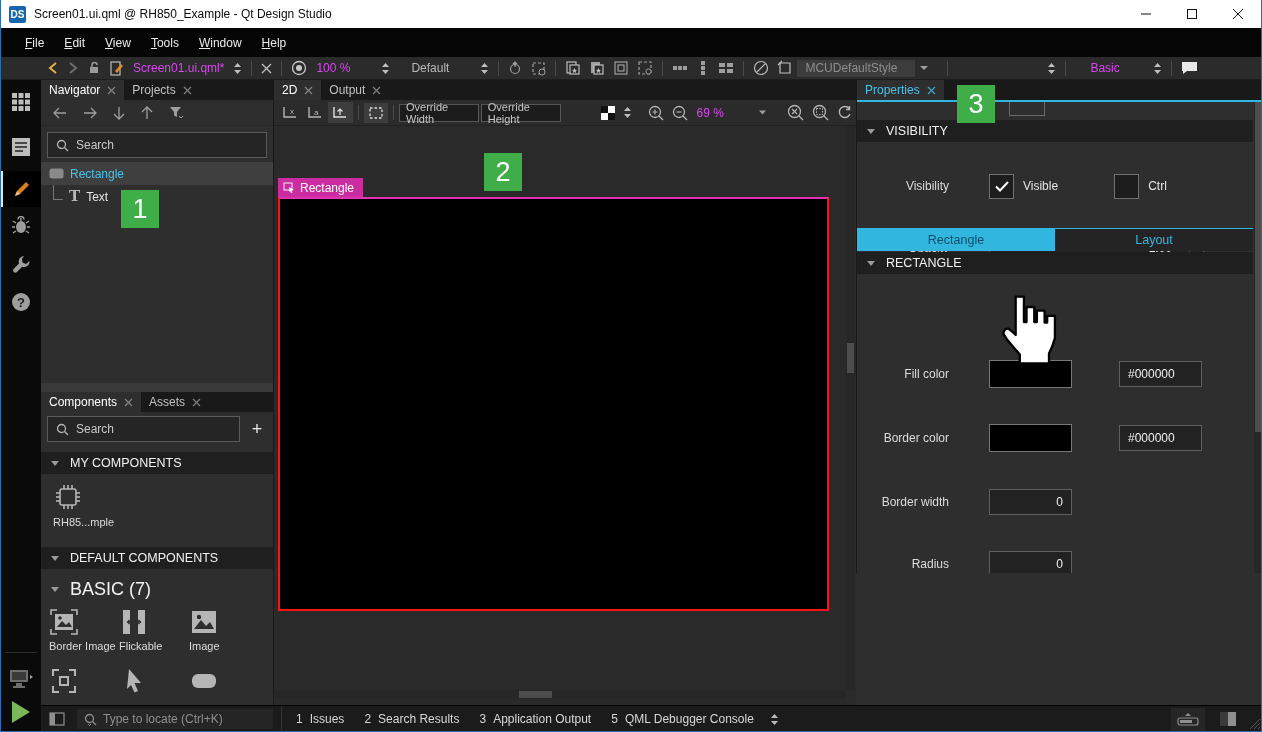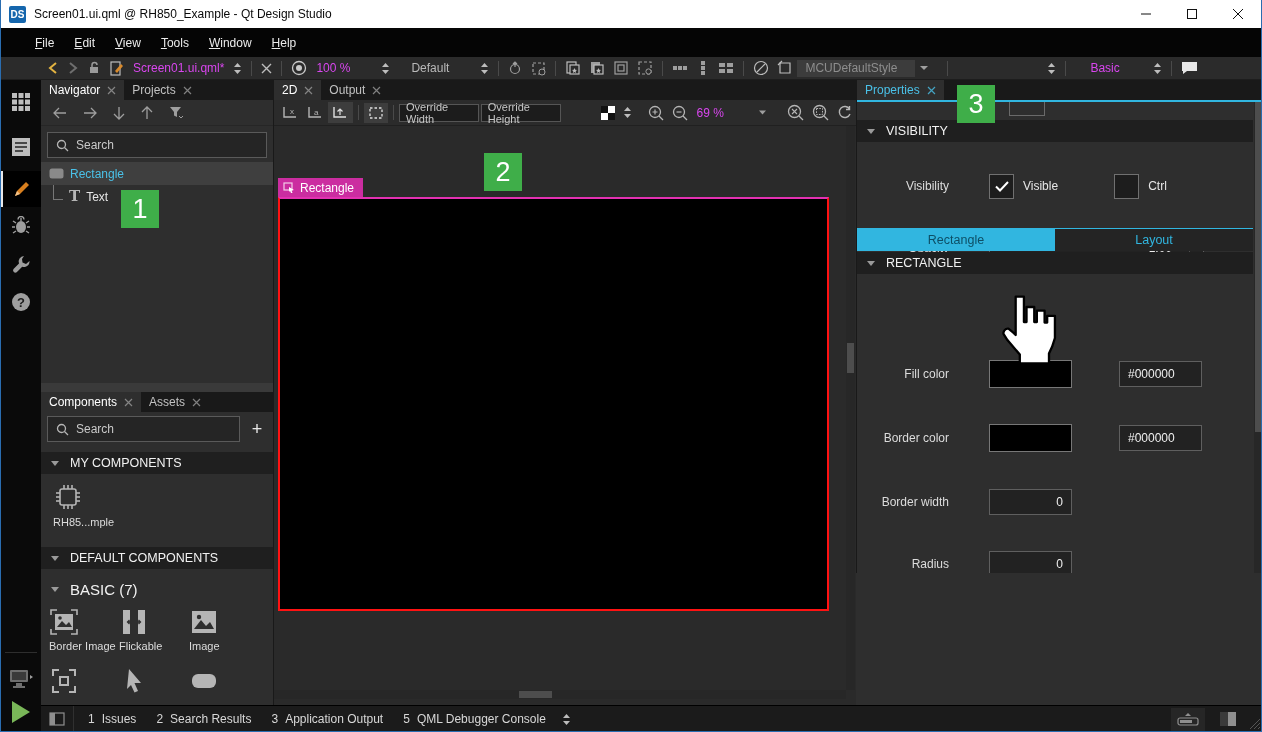--- a/index.html
+++ b/index.html
@@ -10,21 +10,21 @@
   .flex{display:flex;align-items:center;}
   svg{display:block;}
 
   
   .titlebar{left:0;top:0;width:100%;height:28px;background:#ffffff;color:#0a0a0a;display:flex;align-items:center;}
   .logo{width:17px;height:17px;background:#1566ad;color:#fff;font-size:10px;font-weight:bold;
         display:flex;align-items:center;justify-content:center;border-radius:2px;margin:0 8px;}
   .win-btn{width:46px;height:28px;display:flex;align-items:center;justify-content:center;}
 
   
-  .menubar{left:0;top:28px;width:100%;height:29px;background:#050505;display:flex;align-items:center;padding-left:24px;box-sizing:border-box;}
+  .menubar{left:0;top:28px;width:100%;height:29px;background:#050505;display:flex;align-items:center;padding-left:14px;box-sizing:border-box;}
   .menu-item{display:inline-block;padding:2px 10px;color:#ececec;}
   .menu-item::first-letter{text-decoration:underline;}
 
   
   .toolbar{left:0;top:57px;width:100%;height:23px;background:#2b2b2b;display:flex;align-items:center;border-bottom:1px solid #1d1d1d;box-sizing:border-box;}
   .tsep{width:1px;height:15px;background:#4a4a4a;margin:0 5px;flex:0 0 auto;}
   .ticon{padding:0 4px;flex:0 0 auto;}
   .tb-text{color:#d946ef;padding:0 5px;white-space:nowrap;}
   .tb-drop{background:#3c3c3c;color:#8d8d8d;height:17px;display:flex;align-items:center;padding:0 8px;width:118px;box-sizing:border-box;}
 
@@ -44,21 +44,21 @@
   .center-panel{left:273px;top:80px;width:582px;height:625px;background:#2a2a2a;overflow:hidden;}
   .right-panel{left:855px;top:80px;width:407px;height:493px;background:#2e2e2e;border-left:1px solid #191919;box-sizing:border-box;overflow:hidden;}
 
   .searchbox{display:flex;align-items:center;gap:7px;background:#252525;border:1px solid #5a5a5a;height:26px;padding:0 8px;box-sizing:border-box;color:#c9c9c9;}
   .ph{color:#c9c9c9;}
 
   .treerow{height:23px;display:flex;align-items:center;gap:6px;padding-left:8px;}
   .treerow.sel{background:#3f3f3f;color:#4ac1e8;}
 
   .sechdr{display:flex;align-items:center;gap:11px;background:#1f1f1f;height:22px;padding:0 10px;color:#f2f2f2;font-size:12.5px;}
-  .subhdr{display:flex;align-items:center;gap:11px;height:22px;padding:0 10px;color:#f2f2f2;font-size:15px;}
+  .subhdr{display:flex;align-items:center;gap:11px;height:22px;padding:0 10px;color:#f2f2f2;font-size:18px;}
   .caret-d{width:0;height:0;border-left:4px solid transparent;border-right:4px solid transparent;border-top:5px solid #9a9a9a;}
   .caret-r{width:0;height:0;border-top:4px solid transparent;border-bottom:4px solid transparent;border-left:5px solid #9a9a9a;}
 
   .comp-cell{width:66px;display:flex;flex-direction:column;align-items:flex-start;gap:4px;}
   .comp-label{font-size:11px;color:#dcdcdc;white-space:nowrap;}
 
   
   .ed-toolbar{left:0;top:20px;width:100%;height:26px;background:#2b2b2b;border-bottom:1px solid #202020;display:flex;align-items:center;box-sizing:border-box;}
   .ov-input{background:#1c1c1c;border:1px solid #555;height:18px;width:96px;display:flex;align-items:center;padding:0 6px;box-sizing:border-box;color:#b5b5b5;font-size:11px;margin-right:2px;}
 
@@ -770,20 +770,28 @@
     </div>
   </div>
 
   <div class="abs statusbar">
     <span style="margin-left:8px;">
         <svg width="16" height="14" viewBox="0 0 16 14">
           <rect x="1" y="1" width="14" height="12" fill="none" stroke="#8f8f8f" stroke-width="1.2"></rect>
           <rect x="1" y="1" width="5" height="12" fill="#8f8f8f"></rect>
         </svg>
       </span>
+    <div class="locator" style="margin-left:12px;">
+      <svg width="13" height="13" viewBox="0 0 13 13">
+          <circle cx="5.5" cy="5.5" r="4" fill="none" stroke="#8f8f8f" stroke-width="1.3"></circle>
+          <line x1="8.5" y1="8.5" x2="12" y2="12" stroke="#8f8f8f" stroke-width="1.3"></line>
+          <path d="M4 11 l1.5 1.5 1.5 -1.5" fill="none" stroke="#8f8f8f" stroke-width="1"></path>
+        </svg>
+      <span>Type to locate (Ctrl+K)</span>
+    </div>
     <div style="width:1px;height:27px;background:#303030;margin-left:8px;"></div>
     <div class="pane-btn" style="margin-left:4px;">
       <span>1</span>
         <span>Issues</span>
     </div>
     <div class="pane-btn">
       <span>2</span>
         <span>Search Results</span>
     </div>
     <div class="pane-btn">

